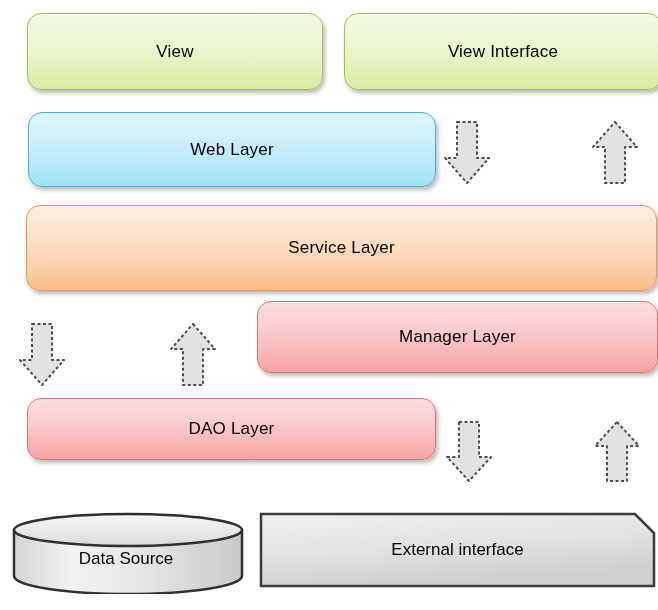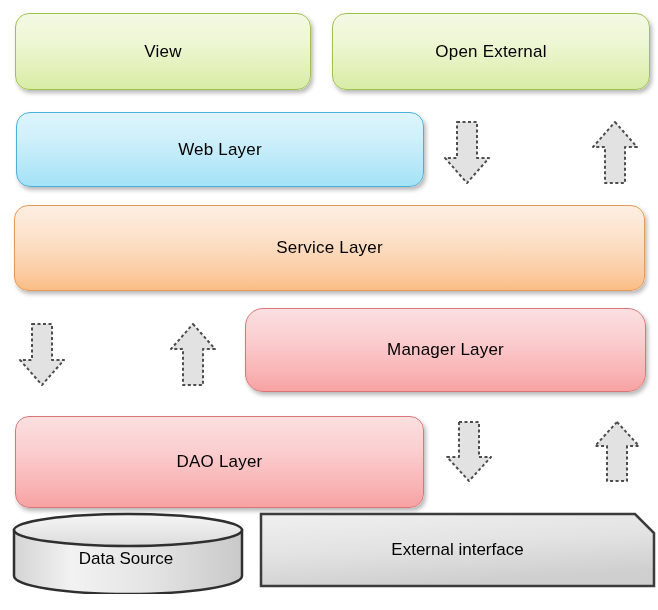--- a/index.html
+++ b/index.html
@@ -27,20 +27,21 @@
     border-radius: 14px;
     border: 1px solid rgba(0,0,0,0.35);
     display: flex;
     align-items: center;
     justify-content: center;
     color: #000000;
     font-size: 17px;
     letter-spacing: 0.2px;
     box-shadow: 2px 3px 4px rgba(0,0,0,0.28);
     text-align: center;
+    margin-left: 12px;
   }
   .box .label { pointer-events: none; }
 
   .box-green {
     background: linear-gradient(to bottom, #f3f9e4 0%, #eef7d6 35%, #e2f0b8 75%, #d8eca6 100%);
     border-color: #9fc24f;
   }
   .box-blue {
     background: linear-gradient(to bottom, #ddf5fd 0%, #cff0fb 35%, #b5e7f8 75%, #a3e2f7 100%);
     border-color: #4bafd6;
@@ -100,21 +101,21 @@
 </head>
 <body>
 
 <div id="canvas">
 
   <div class="box box-green" style="left:15px; top:13px; width:296px; height:77px;">
     <span class="label">View</span>
   </div>
 
   <div class="box box-green" style="left:332px; top:13px; width:318px; height:77px;">
-    <span class="label">Open External</span>
+    <span class="label">View Interface</span>
   </div>
 
   <div class="box box-blue" style="left:16px; top:112px; width:408px; height:75px;align-items:center;">
     <span class="label">Web Layer</span>
   </div>
 
   <div class="arrow" style="left:443px; top:120px;">
     <svg width="48" height="66" viewBox="0 0 48 66">
       <polygon points="14,2 34,2 34,38 46,38 24,63 2,38 14,38" fill="#e2e2e2" stroke="#4d4d4d" stroke-width="2" stroke-dasharray="3,2.5" stroke-linejoin="round"></polygon>
     </svg>
@@ -135,25 +136,25 @@
       <polygon points="14,2 34,2 34,38 46,38 24,63 2,38 14,38" fill="#e2e2e2" stroke="#4d4d4d" stroke-width="2" stroke-dasharray="3,2.5" stroke-linejoin="round"></polygon>
     </svg>
   </div>
 
   <div class="arrow" style="left:168px; top:322px;">
     <svg width="50" height="66" viewBox="0 0 50 66">
       <polygon points="25,2 47,27 35,27 35,63 15,63 15,27 3,27" fill="#e2e2e2" stroke="#4d4d4d" stroke-width="2" stroke-dasharray="3,2.5" stroke-linejoin="round"></polygon>
     </svg>
   </div>
 
-  <div class="box box-pink" style="left:245px; top:308px; width:401px; height:84px;border-radius:18px;">
+  <div class="box box-pink" style="left:245px; top:301px; width:401px; height:72px;">
     <span class="label">Manager Layer</span>
   </div>
 
-  <div class="box box-pink" style="left:15px; top:416px; width:409px; height:92px;justify-content:center;">
+  <div class="box box-pink" style="left:15px; top:398px; width:409px; height:62px;justify-content:center;">
     <span class="label">DAO Layer</span>
   </div>
 
   <div class="arrow" style="left:445px; top:420px;">
     <svg width="48" height="64" viewBox="0 0 48 64">
       <polygon points="14,2 34,2 34,37 46,37 24,61 2,37 14,37" fill="#e2e2e2" stroke="#4d4d4d" stroke-width="2" stroke-dasharray="3,2.5" stroke-linejoin="round"></polygon>
     </svg>
   </div>
 
   <div class="arrow" style="left:592px; top:420px;">

